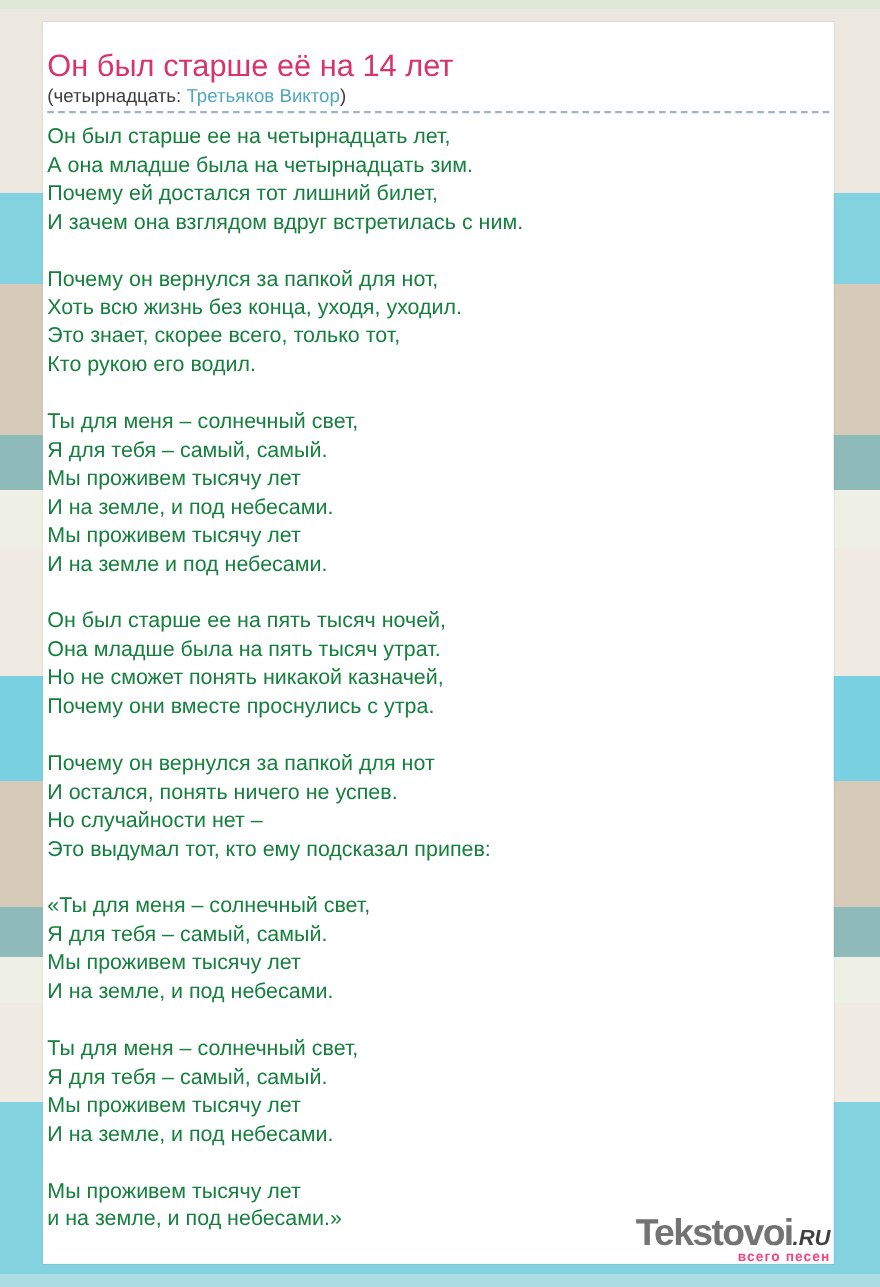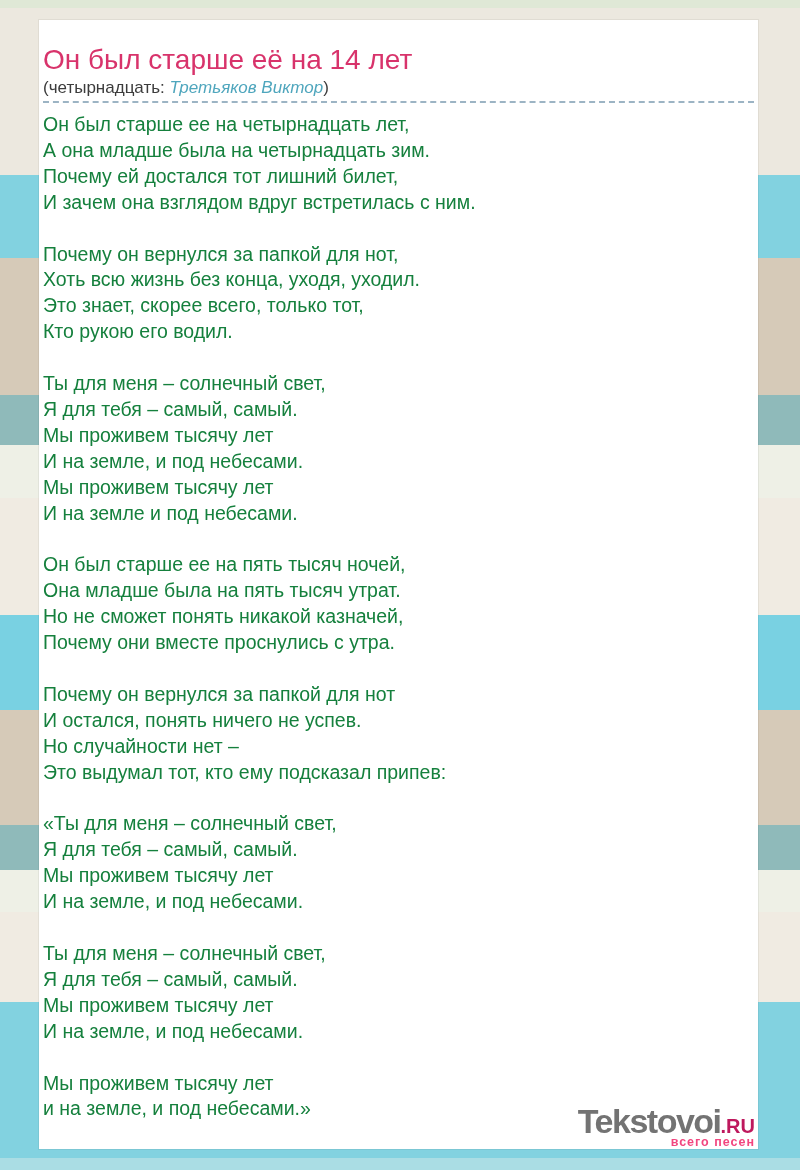--- a/index.html
+++ b/index.html
@@ -52,21 +52,20 @@
   .artist-line {
     margin-top: 2px;
     font-size: 17px;
     line-height: 19px;
     color: #3c3c3c;
   }
   .artist-link {
     color: #4fa6bd;
     text-decoration: none;
     cursor: pointer;
-    font-style: italic;
   }
   .sep {
     margin-top: 4px;
     height: 0;
     border-bottom: 2px dashed #9cb4c4;
   }
   .lyrics {
     margin-top: 9px;
     font-size: 19.5px;
     line-height: 25.9px;
@@ -83,21 +82,22 @@
   }
   .logo .brand {
     font-size: 34px;
     font-weight: bold;
     letter-spacing: -1.5px;
     color: #737373;
   }
   .logo .tld {
     font-size: 20px;
     font-weight: bold;
-    color: #be185d;
+    color: #404040;
+    font-style: italic;
   }
   .logo .tagline {
     margin-top: -2px;
     font-size: 12.5px;
     font-weight: bold;
     letter-spacing: 1px;
     color: #f2467f;
   }
 </style>
 </head>

